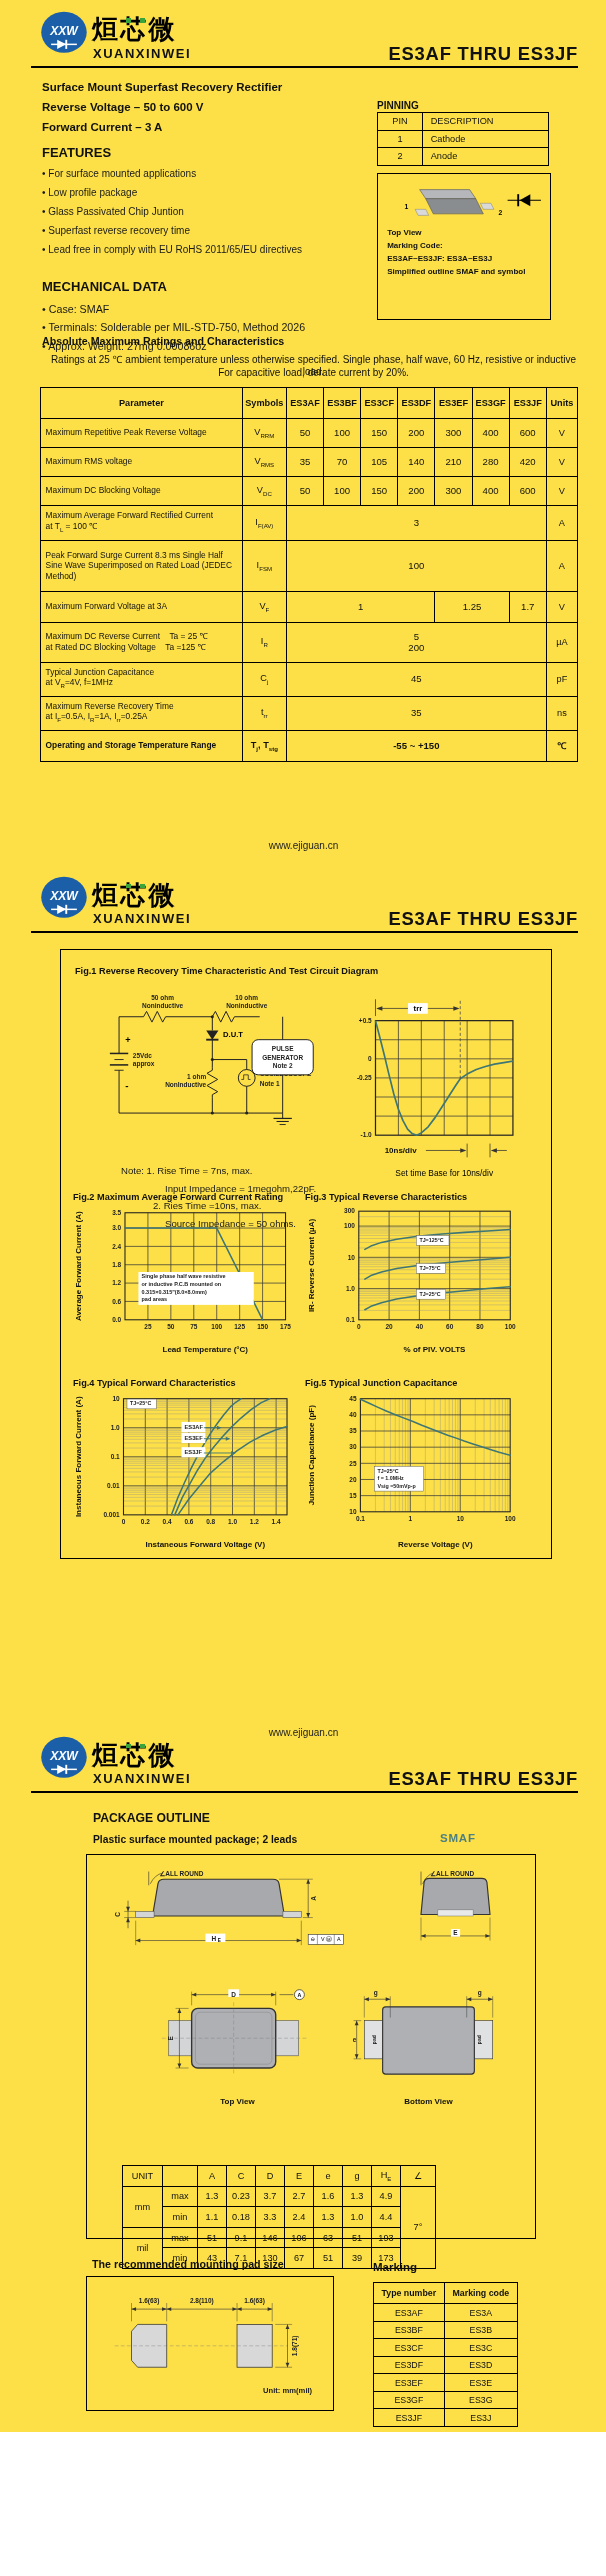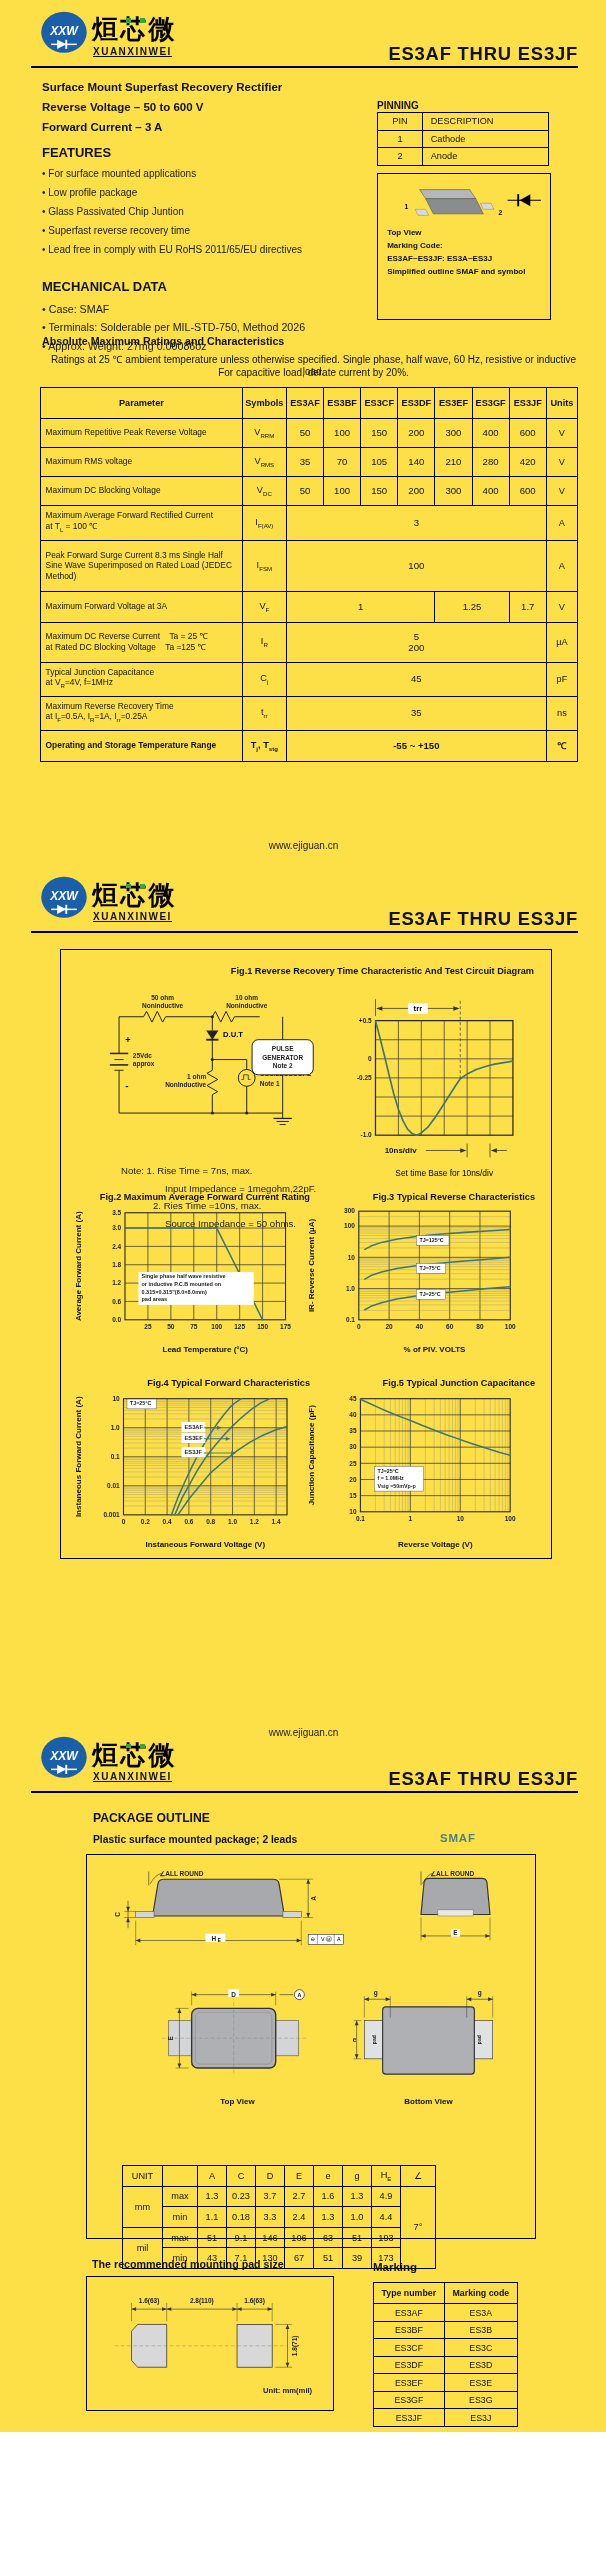--- a/index.html
+++ b/index.html
@@ -3,21 +3,21 @@
 <meta charset="utf-8">
 <style>
   html,body{margin:0;padding:0;background:#fff;}
   #doc{position:relative;width:607px;height:2432px;background:#fde047;overflow:hidden;
        font-family:"Liberation Sans",sans-serif;color:#111;}
   .abs{position:absolute;}
   svg{font-family:"Liberation Sans",sans-serif;}
   
   .hdr{position:absolute;left:0;width:607px;height:77px;}
   .hdr .cn{position:absolute;left:92px;top:4.6px;font-size:26px;font-weight:bold;letter-spacing:2.3px;color:#000;}
-  .hdr .en{position:absolute;left:93px;top:38px;font-size:10px;font-weight:bold;letter-spacing:1.5px;color:#111;text-decoration:underline;}
+  .hdr .en{position:absolute;left:93px;top:38px;font-size:13px;font-weight:bold;letter-spacing:1.5px;color:#111;}
   .hdr .gsq{position:absolute;width:4.6px;height:4.6px;background:#3aa339;}
   .hdr .part{position:absolute;right:29px;top:35px;font-size:18.4px;font-weight:bold;letter-spacing:0.8px;}
   .hdr .rule{position:absolute;left:31px;top:58px;width:547px;height:2.3px;background:#000;}
   .footer{position:absolute;left:0;width:607px;text-align:center;font-size:10px;color:#222;}
   
   .sub{font-size:11.5px;font-weight:bold;}
   .secH{font-size:13px;font-weight:bold;}
   ul.blist{list-style:none;margin:0;padding:0;}
   ul.blist li{font-size:10px;line-height:19px;color:#1a1a1a;}
   ul.blist li::before{content:"• ";}
@@ -34,21 +34,21 @@
   table.ratings{border-collapse:collapse;border:1.5px solid #000;width:538px;table-layout:fixed;}
   table.ratings th,table.ratings td{border:0.8px solid #000;}
   table.ratings th{font-size:9.2px;height:27.6px;font-weight:bold;}
   td.param{font-size:8.4px;padding:2.3px 4.6px;text-align:left;line-height:10.7px;}
   td.sym{font-size:9.2px;text-align:center;}
   td.val{font-size:9.6px;text-align:center;line-height:11.5px;}
   td.unit{font-size:9.2px;text-align:center;}
   sub{font-size:6.1px;}
   
   .bigbox{border:1.9px solid #000;}
-  .figtitle{font-size:9.2px;font-weight:bold;text-align:right;}
+  .figtitle{font-size:9.2px;font-weight:bold;text-align:left;}
   .tick{font-size:8.5px;font-weight:bold;fill:#222;}
   .axlbl{font-size:10.5px;font-weight:bold;fill:#111;}
   .ann{font-weight:bold;fill:#222;}
   .ct{font-size:8.5px;font-weight:bold;fill:#222;}
   .note{font-size:9.6px;line-height:17.6px;color:#1a1a1a;}
   .note div:nth-child(2),.note div:nth-child(4){margin-left:44px;}
   .note div:nth-child(3){margin-left:32px;}
   
   .p3h{font-size:12.2px;font-weight:bold;}
   .p3s{font-size:10.3px;font-weight:bold;}

